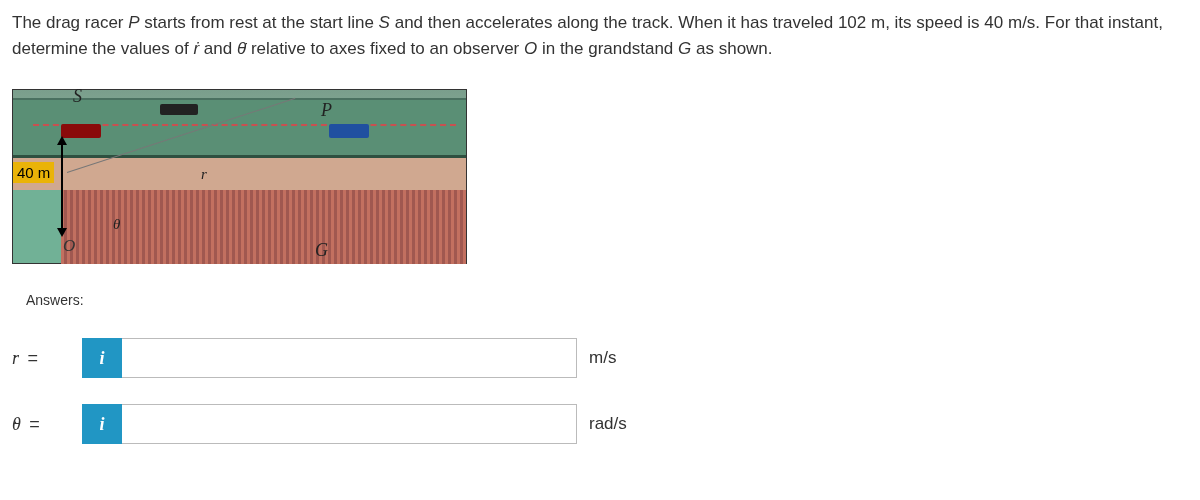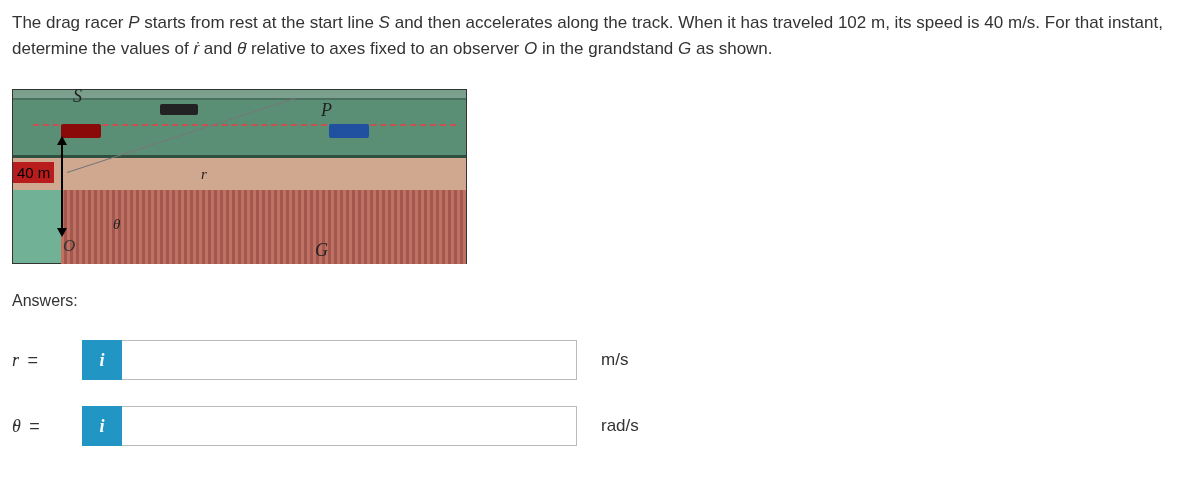--- a/index.html
+++ b/index.html
@@ -112,21 +112,21 @@
     .label-s { top: -4px; left: 60px; }
     .label-p { top: 10px; left: 308px; }
     .label-g { top: 150px; left: 302px; }
     .label-40m {
       position: absolute;
       top: 72px;
       left: 0;
       font-size: 15px;
       color: #000;
       font-family: Arial, sans-serif;
-      background: #b91c1c;
+      background: #eab308;
       padding: 2px 4px;
     }
     .dim-line {
       position: absolute;
       top: 48px;
       left: 48px;
       width: 2px;
       height: 96px;
       background: #000;
     }
@@ -159,22 +159,23 @@
       left: 54px;
       width: 240px;
       height: 1px;
       background: #777;
       transform-origin: left center;
       transform: rotate(-18deg);
     }
     .label-r { top: 76px; left: 188px; font-size: 15px; }
     .label-theta { top: 126px; left: 100px; font-size: 15px; }
     .answers-label {
-      font-size: 16px;
+      font-size: 14px;
       margin-bottom: 30px;
+      margin-left: 14px;
     }
     .answer-row {
       display: flex;
       align-items: center;
       margin-bottom: 26px;
     }
     .var-label {
       font-family: 'Times New Roman', serif;
       font-style: italic;
       font-size: 18px;
@@ -209,21 +210,21 @@
     }
     .answer-input {
       height: 40px;
       width: 455px;
       border: 1px solid #bbb;
       border-left: none;
       padding: 0 8px;
       font-size: 16px;
     }
     .unit {
-      margin-left: 24px;
+      margin-left: 12px;
       font-size: 17px;
     }
   </style>
 </head>
 <body>
 
 <div class="problem-text">
   <span>The drag racer </span><span class="italic">P</span><span> starts from rest at the start line </span><span class="italic">S</span><span> and then accelerates along the track. When it has traveled 102 m, its speed is 40 m/s. For that instant, determine the values of </span><span class="italic">ṙ</span><span> and </span><span class="italic">θ̇</span><span> relative to axes fixed to an observer </span><span class="italic">O</span><span> in the grandstand </span><span class="italic">G</span><span> as shown.</span>
 </div>
 

